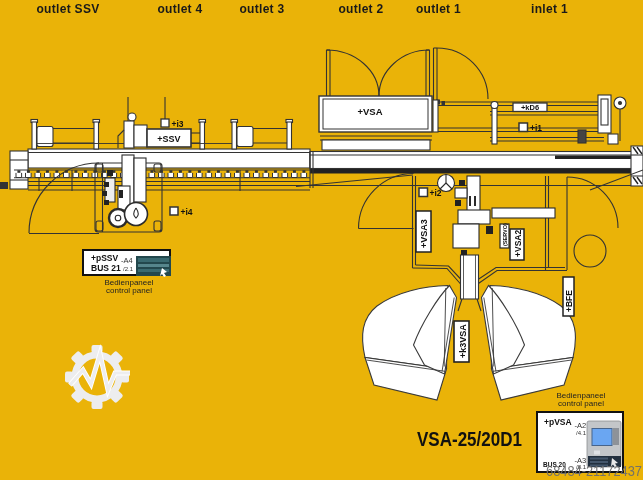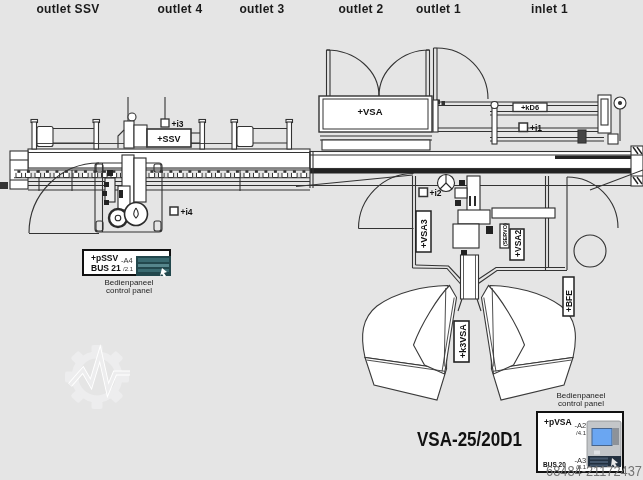--- a/index.html
+++ b/index.html
@@ -1,16 +1,16 @@
 <!DOCTYPE html>
 <html><head>
 <meta charset="utf-8">
 <style>
 html,body{margin:0;padding:0;background:#fff;}
-#stage{position:relative;width:643px;height:480px;background:#e5e5e5;overflow:hidden;
+#stage{position:relative;width:643px;height:480px;background:#eab308;overflow:hidden;
   font-family:"Liberation Sans", sans-serif;}
 svg{position:absolute;left:0;top:0;filter:blur(0.28px);}
 </style>
 </head>
 <body>
 <div id="stage">
 <svg width="643" height="480" viewBox="0 0 643 480">
 <defs>
 <g id="hook">
   <rect x="1.4" y="0" width="3" height="2.6" fill="#333" stroke="none"></rect>

